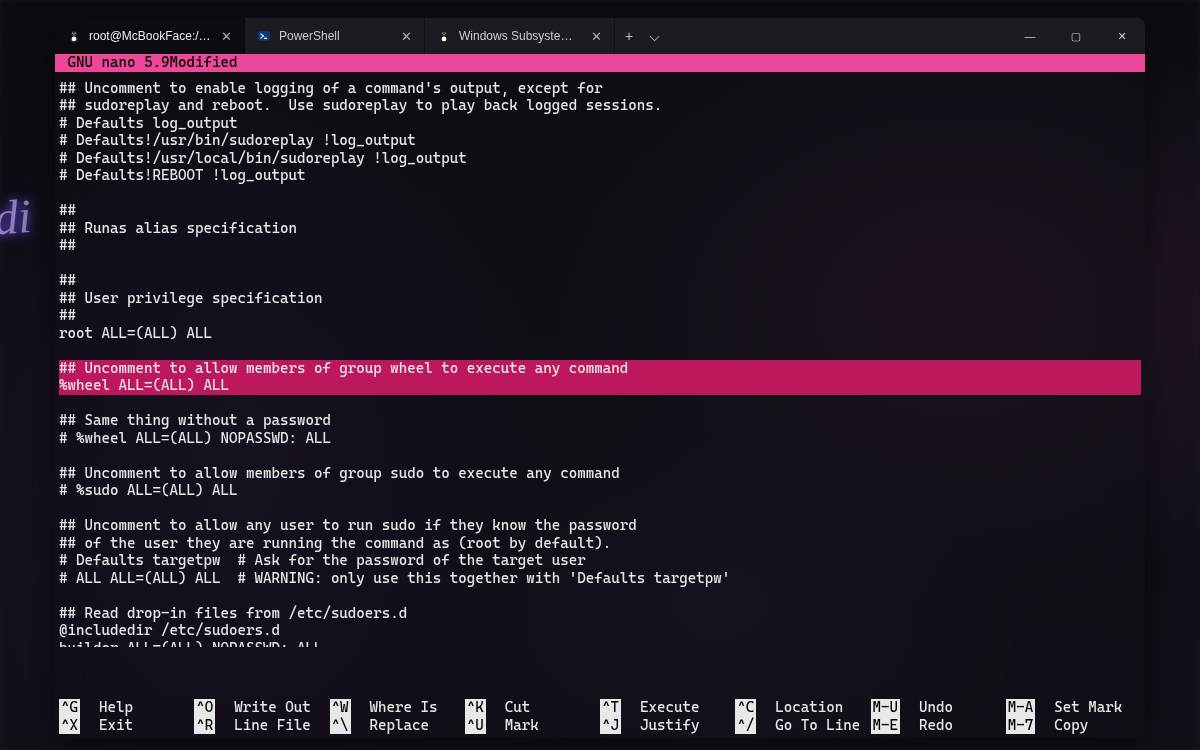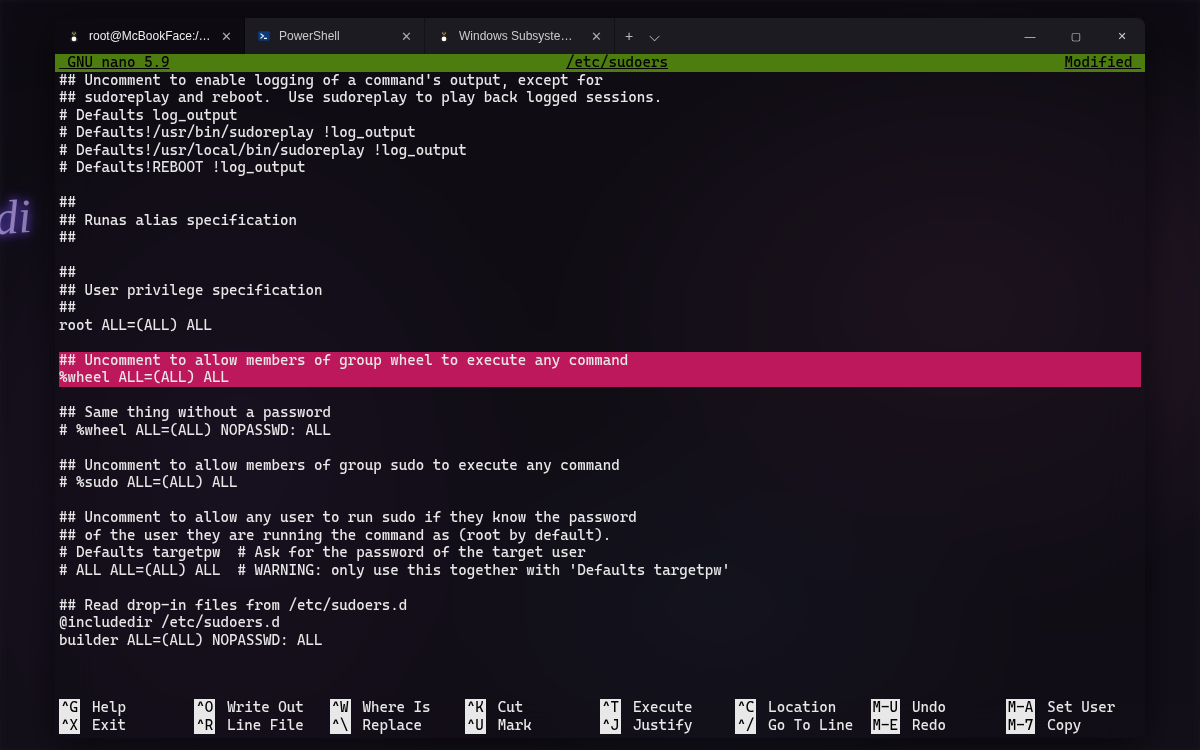--- a/index.html
+++ b/index.html
@@ -64,45 +64,44 @@
 .terminal {
   flex:1;
   font-family: "Cascadia Mono","Consolas",monospace;
   font-size:14.5px;
   line-height:17.5px;
   color:#e8e8e8;
   display:flex; flex-direction:column;
   overflow:hidden;
 }
 .header-line {
-  background:#4d7c0f; color:#000;
+  background:#ec4899; color:#000;
   display:flex; padding:0 4px;
   white-space:pre;
-  text-decoration:underline;
 }
 .header-line .mid{flex:1; text-align:center;}
 .header-line .right{text-align:center;}
 .content {
-  flex:1; padding:0 4px;
+  flex:1; padding:8px 4px;
   white-space:pre;
   overflow:hidden;
 }
 .content .line{min-height:17.5px; white-space:pre;}
 .content .hl{background:#be185d;}
 .blankbig{height:52px;}
 .shortcuts {
   padding:0 4px 4px 4px;
   display:grid;
   grid-template-columns: repeat(7, 1fr);
   grid-template-rows: repeat(2, 17.5px);
   column-gap: 0;
 }
 .sc {white-space:pre; display:flex;}
 .sc .key{background:#e8e8e8; color:#000; padding:0 2px;}
-.sc .lbl{padding-left:12px;}
+.sc .lbl{padding-left:19px;}
 
 
 .tux svg{width:14px;height:14px;}
 .ps svg{width:14px;height:14px;}
 </style>
 </head>
 <body>
 
 <div class="bg"></div>
 <div class="neon">adi</div>
@@ -155,34 +154,33 @@
     <div class="winbtns">
       <div class="winbtn">—</div>
       <div class="winbtn">▢</div>
       <div class="winbtn close">✕</div>
     </div>
   </div>
 
   <div class="terminal">
     <div class="header-line">
       <span> GNU nano 5.9</span>
-      <span class="mid">/etc/sudoers</span>
       <span class="right">Modified </span>
     </div>
     <div class="content" id="content-mount"><div class="line">## Uncomment to enable logging of a command's output, except for</div><div class="line">## sudoreplay and reboot.  Use sudoreplay to play back logged sessions.</div><div class="line"># Defaults log_output</div><div class="line"># Defaults!/usr/bin/sudoreplay !log_output</div><div class="line"># Defaults!/usr/local/bin/sudoreplay !log_output</div><div class="line"># Defaults!REBOOT !log_output</div><div class="line"> </div><div class="line">##</div><div class="line">## Runas alias specification</div><div class="line">##</div><div class="line"> </div><div class="line">##</div><div class="line">## User privilege specification</div><div class="line">##</div><div class="line">root ALL=(ALL) ALL</div><div class="line"> </div><div class="line hl">## Uncomment to allow members of group wheel to execute any command</div><div class="line hl">%wheel ALL=(ALL) ALL</div><div class="line"> </div><div class="line">## Same thing without a password</div><div class="line"># %wheel ALL=(ALL) NOPASSWD: ALL</div><div class="line"> </div><div class="line">## Uncomment to allow members of group sudo to execute any command</div><div class="line"># %sudo ALL=(ALL) ALL</div><div class="line"> </div><div class="line">## Uncomment to allow any user to run sudo if they know the password</div><div class="line">## of the user they are running the command as (root by default).</div><div class="line"># Defaults targetpw  # Ask for the password of the target user</div><div class="line"># ALL ALL=(ALL) ALL  # WARNING: only use this together with 'Defaults targetpw'</div><div class="line"> </div><div class="line">## Read drop-in files from /etc/sudoers.d</div><div class="line">@includedir /etc/sudoers.d</div><div class="line">builder ALL=(ALL) NOPASSWD: ALL</div></div>
     <div class="blankbig"></div>
     <div class="shortcuts" id="shortcuts-mount" style="grid-template-columns: repeat(8, 1fr);">
         <div class="sc"><span class="key">^G</span><span class="lbl">Help</span></div>
         <div class="sc"><span class="key">^O</span><span class="lbl">Write Out</span></div>
         <div class="sc"><span class="key">^W</span><span class="lbl">Where Is</span></div>
         <div class="sc"><span class="key">^K</span><span class="lbl">Cut</span></div>
         <div class="sc"><span class="key">^T</span><span class="lbl">Execute</span></div>
         <div class="sc"><span class="key">^C</span><span class="lbl">Location</span></div>
         <div class="sc"><span class="key">M-U</span><span class="lbl">Undo</span></div>
-        <div class="sc"><span class="key">M-A</span><span class="lbl">Set User</span></div>
+        <div class="sc"><span class="key">M-A</span><span class="lbl">Set Mark</span></div>
         <div class="sc"><span class="key">^X</span><span class="lbl">Exit</span></div>
         <div class="sc"><span class="key">^R</span><span class="lbl">Line File</span></div>
         <div class="sc"><span class="key">^\</span><span class="lbl">Replace</span></div>
         <div class="sc"><span class="key">^U</span><span class="lbl">Mark</span></div>
         <div class="sc"><span class="key">^J</span><span class="lbl">Justify</span></div>
         <div class="sc"><span class="key">^/</span><span class="lbl">Go To Line</span></div>
         <div class="sc"><span class="key">M-E</span><span class="lbl">Redo</span></div>
         <div class="sc"><span class="key">M-7</span><span class="lbl">Copy</span></div>
       </div>
   </div>

